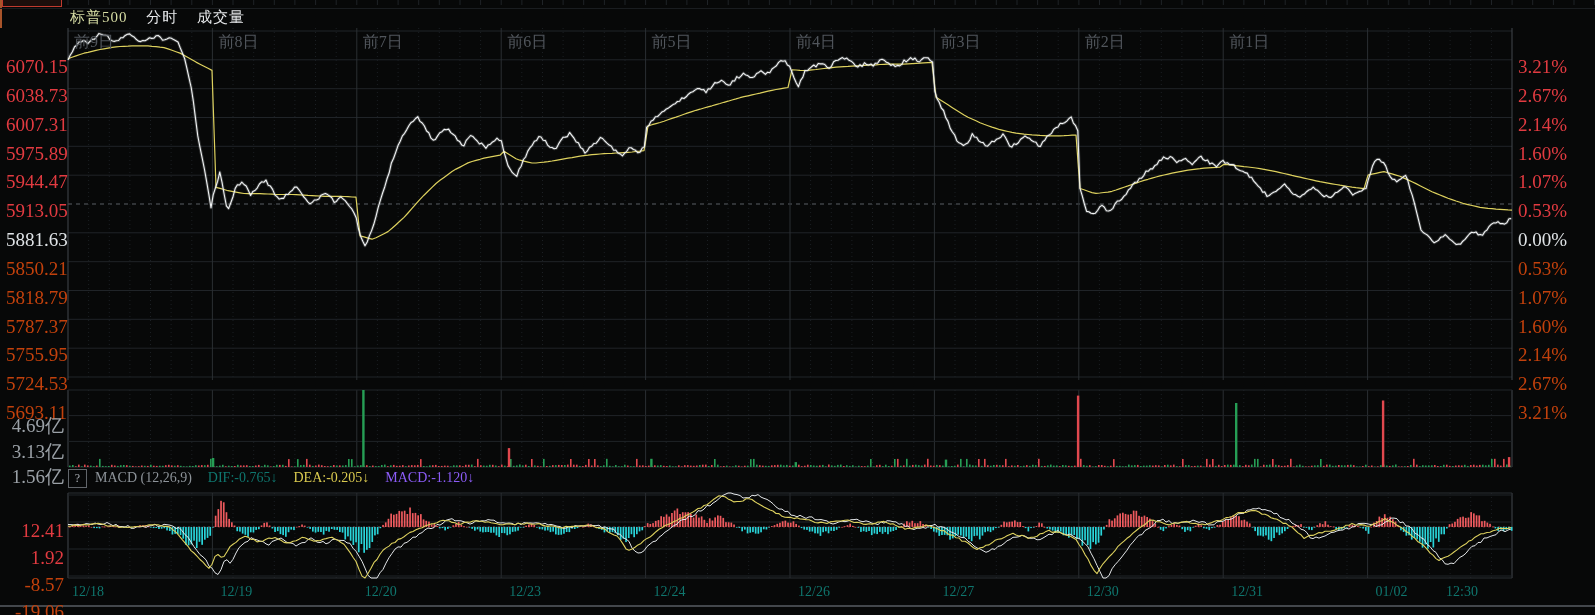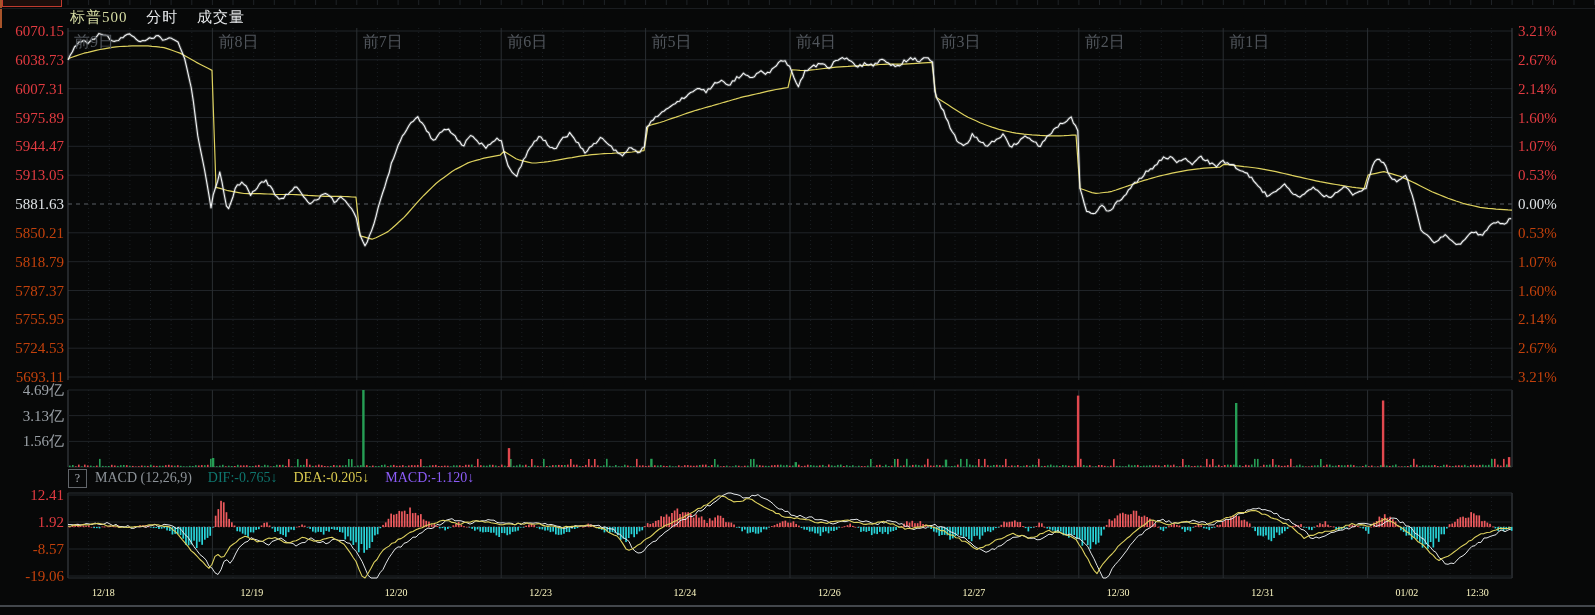--- a/index.html
+++ b/index.html
@@ -7,24 +7,24 @@
        font-family:Liberation Serif, serif;}
   .edge{position:absolute;left:0;top:0;width:2px;height:28px;background:#a8542a;}
   .tabstub{position:absolute;left:2px;top:0;width:60px;height:7px;background:#1c0e0b;
            border:1px solid #c13a2e;border-top:none;box-sizing:border-box;}
   .titlerow{position:absolute;left:70px;top:8px;height:20px;font-size:15px;letter-spacing:1px;}
   .titlerow span{margin-right:14px;}
   .t-instr{color:#d7dda4;}
   .t-white{color:#e8eaec;cursor:pointer;}
   .rightinfo{position:absolute;top:8px;right:85px;font-size:14px;color:#9ba1a7;letter-spacing:1px;}
   svg{position:absolute;left:0;top:0;}
-  .axlab{position:absolute;font-size:15px;transform:translateY(-50%);white-space:nowrap;}
+  .axlab{position:absolute;font-size:19px;transform:translateY(-50%);white-space:nowrap;margin-top:36px;}
   .c-red{color:#e23b41;} .c-green{color:#c2410c;} .c-white{color:#dfe3e6;} .c-gray{color:#9ba1a7;}
   .daylab{position:absolute;font-size:16px;color:#51565c;transform:translateY(-50%);white-space:nowrap;}
-  .datelab{position:absolute;font-size:10px;color:#fef9c3;transform:translateY(-50%);white-space:nowrap;margin-left:20px;}
+  .datelab{position:absolute;font-size:14px;color:#0f766e;transform:translateY(-50%);white-space:nowrap;}
   .macdhdr{position:absolute;left:68px;right:83px;top:466px;height:24px;display:flex;
            align-items:center;font-size:14px;color:#8d9399;}
   .macdhdr .sp{margin-right:16px;white-space:nowrap;}
   .qbox{display:inline-flex;align-items:center;justify-content:center;width:17px;height:17px;
         border:1px solid #62666b;color:#aeb3b8;font-size:12px;margin-right:8px;cursor:pointer;}
   .dif{color:#0f766e;} .dea{color:#d9c94f;} .macdv{color:#8b5cf6;}
   .hdr-right{margin-left:auto;display:flex;align-items:center;color:#9ba1a7;}
   .hbtn{margin-left:18px;cursor:pointer;white-space:nowrap;}
   .xbox{display:inline-flex;align-items:center;justify-content:center;width:18px;height:18px;
         border:1px solid #62666b;color:#aeb3b8;font-size:11px;margin-left:16px;cursor:pointer;}

